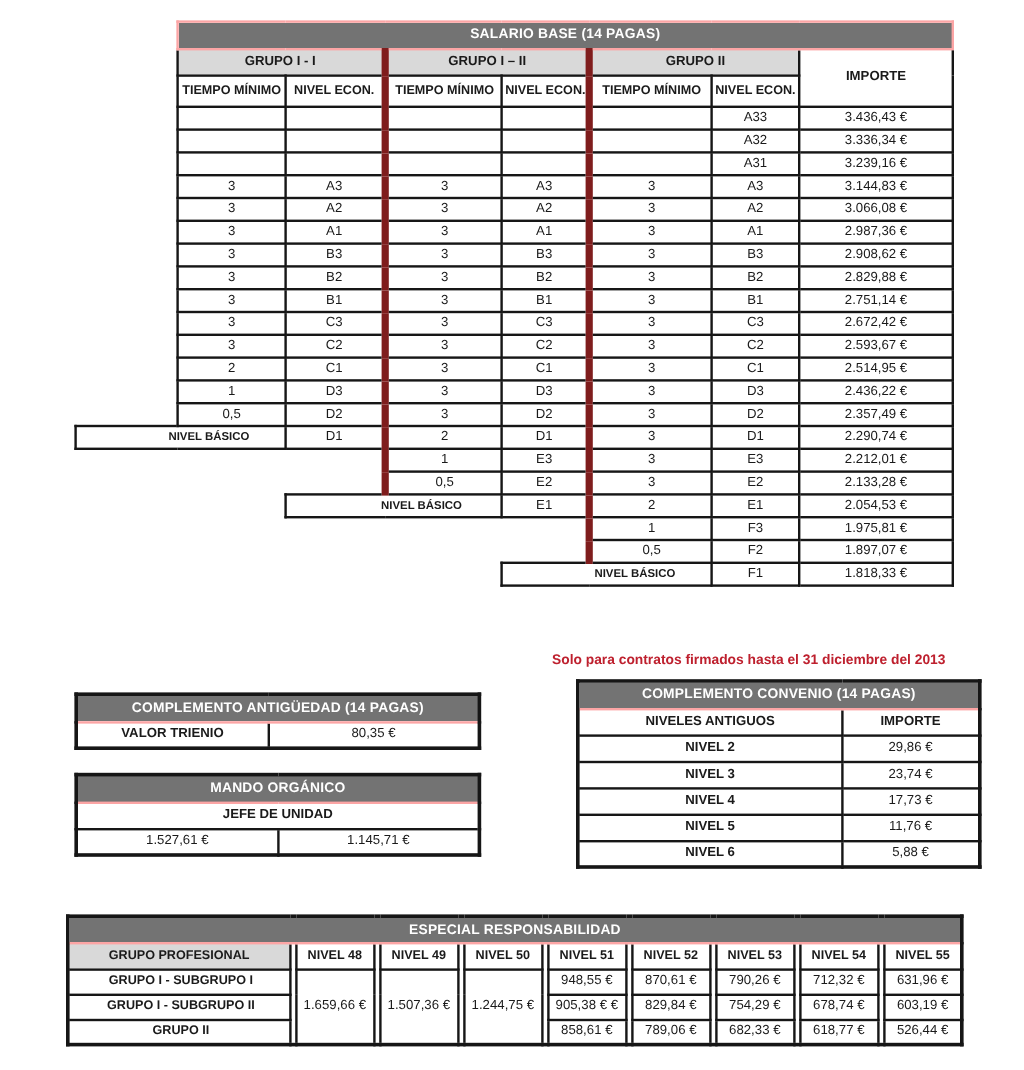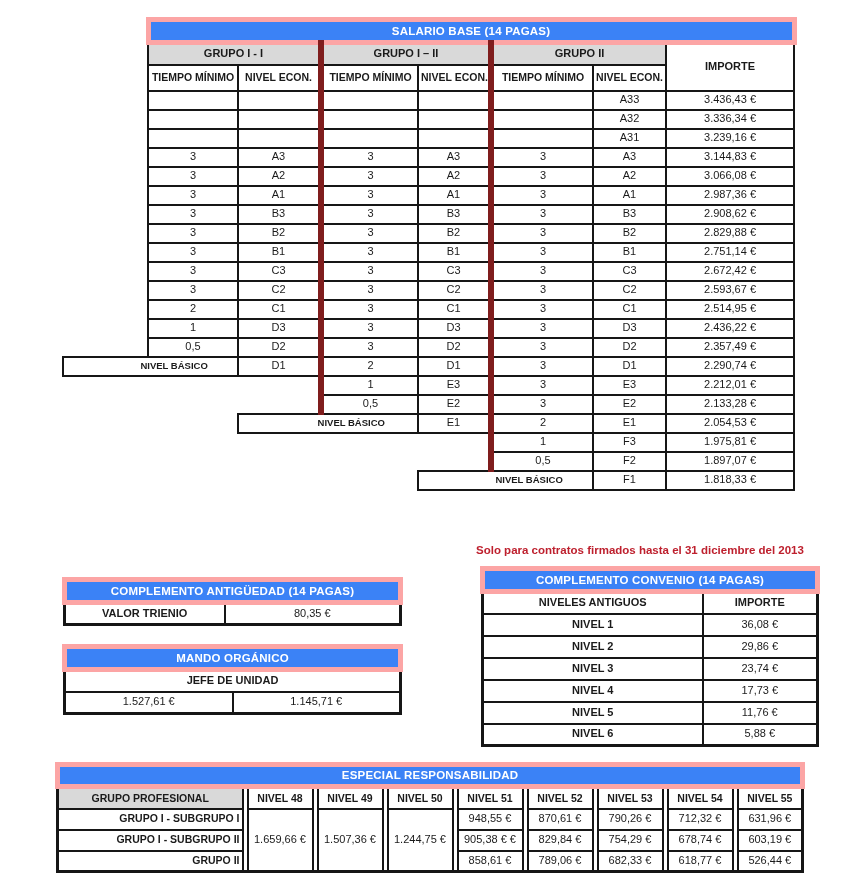--- a/index.html
+++ b/index.html
@@ -9,35 +9,35 @@
     font-family:"Liberation Sans", sans-serif; color:#1a1a1a;
   }
   table { border-collapse:collapse; table-layout:fixed; }
   td {
     padding:0 2px; font-size:11px; text-align:center; vertical-align:middle;
     line-height:1.05; overflow:hidden; white-space:nowrap;
   }
   .c    { border:2px solid #161616; background:#ffffff; }
   .blank{ border:none; background:transparent; }
   .sp   { border:none; background:transparent; padding:0; }
-  .red  { background:#3b82f6; color:#ffffff; font-weight:bold; font-size:11.5px;
-          border:5px solid #fca5a5; letter-spacing:.2px; }
+  .red  { background:#737373; color:#ffffff; font-weight:bold; font-size:11.5px;
+          border:2px solid #fca5a5; letter-spacing:.2px; }
   .gray { background:#D9D9D9; }
   .b    { font-weight:bold; }
   .sub  { font-size:10.5px; }
   .gl   { border-left:6px solid #7f1d1d; }
-  .left { text-align:right; padding-left:5px; font-size:10.5px; }
+  .left { text-align:center; padding-left:5px; font-size:10.5px; }
   .nb   { font-size:9.5px; }
   .nb span { display:block; margin-left:auto; width:56%; text-align:left; }
   .h23 td { height:23px; } .h22 td { height:22px; }
   .h26 td { height:26px; } .h19 td { height:19px; } .h21 td { height:21px; }
   .bordered { border:3px solid #161616; }
   #salario-table   { position:absolute; left:62px;  top:17px;  width:731px; }
   #note            { position:absolute; left:460px; top:544px; width:340px;
-                     color:#BE202E; font-weight:bold; font-size:11.5px;margin-left:16px; }
+                     color:#BE202E; font-weight:bold; font-size:11.5px; }
   #convenio-table  { position:absolute; left:480px; top:566px; width:335px; }
   #antiguedad-table{ position:absolute; left:62px;  top:577px; width:336px; }
   #mando-table     { position:absolute; left:62px;  top:644px; width:336px; }
   #esp-table       { position:absolute; left:55px;  top:762px; width:745px; }
 </style>
 </head>
 <body>
 
 <div class="page">
 
@@ -298,24 +298,20 @@
       </colgroup>
     <tbody id="convenio-body">
         <tr class="h23">
           <td class="red" colspan="2">COMPLEMENTO CONVENIO (14 PAGAS)</td>
         </tr>
         <tr class="h22">
           <td class="c b">NIVELES ANTIGUOS</td>
           <td class="c b">IMPORTE</td>
         </tr>
         <tr class="h22">
-          <td class="c b">NIVEL 1</td>
-          <td class="c">36,08 €</td>
-        </tr>
-        <tr class="h22">
           <td class="c b">NIVEL 2</td>
           <td class="c">29,86 €</td>
         </tr>
         <tr class="h22">
           <td class="c b">NIVEL 3</td>
           <td class="c">23,74 €</td>
         </tr>
         <tr class="h22">
           <td class="c b">NIVEL 4</td>
           <td class="c">17,73 €</td>

